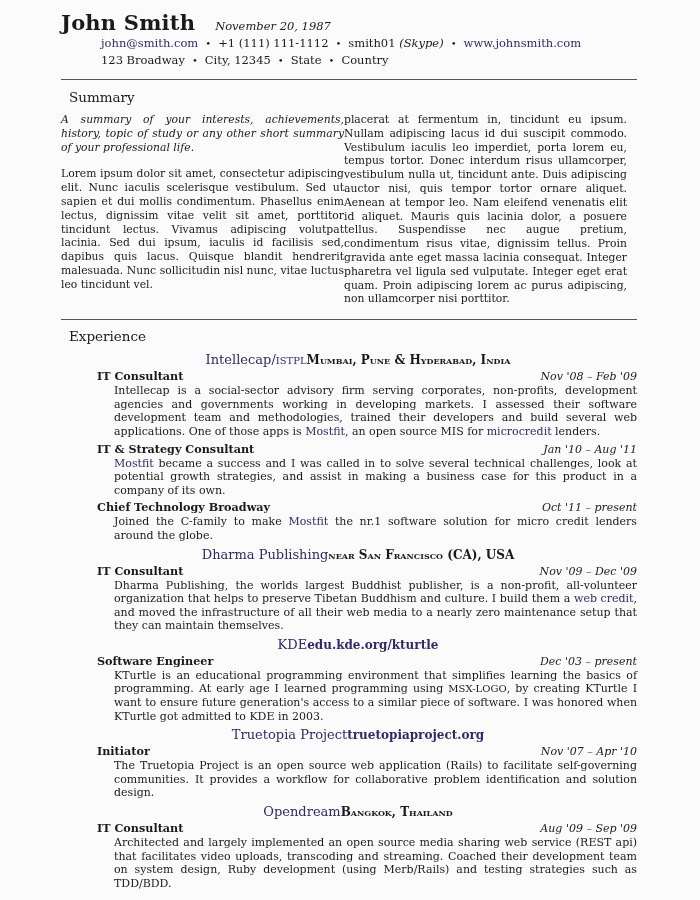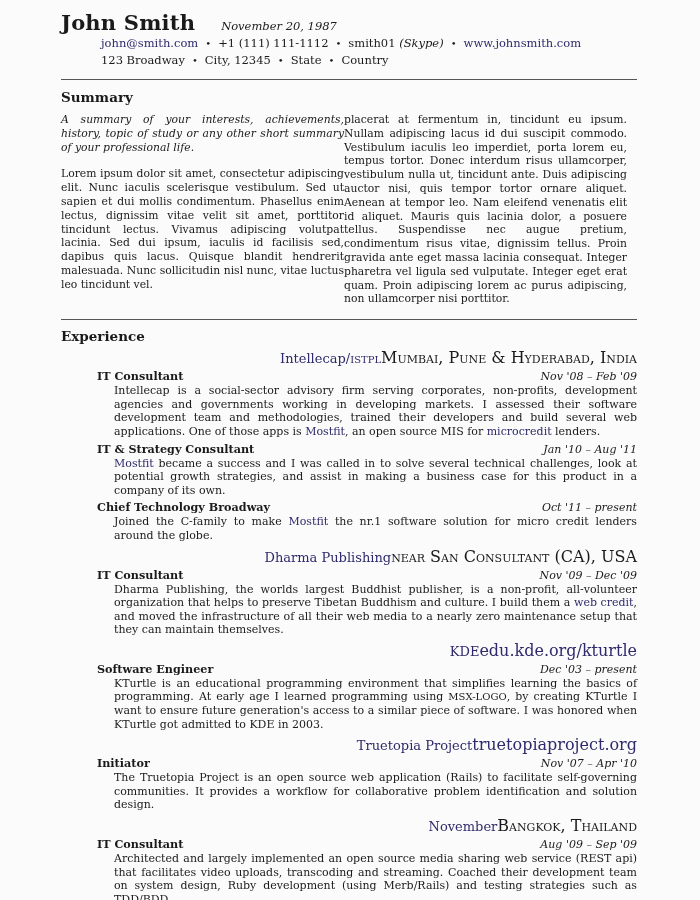--- a/index.html
+++ b/index.html
@@ -4,37 +4,37 @@
 <style>
   html, body { margin: 0; padding: 0; }
   body {
     width: 700px; height: 900px; background: #fbfbfb; color: #1a1a1a;
     font-family: "DejaVu Serif", "Liberation Serif", serif;
     position: relative; overflow: hidden;
   }
   .page { position: absolute; left: 61px; top: 0; width: 576px; }
   .link { color: #2e2a6b; }
   .header { padding-top: 10px; }
-  .name-row { display: flex; align-items: baseline; gap: 26px; }
+  .name-row { display: flex; align-items: baseline; gap: 20px; }
   .name { font-size: 21px; font-weight: bold; letter-spacing: 0.2px; }
   .dob { font-size: 11.5px; font-style: italic; }
   .contact-line { font-size: 11.5px; line-height: 16px; white-space: nowrap; margin-left: 40px; }
   .sep { margin: 0 7px; font-size: 10px; }
   .rule { border: 0; border-top: 1px solid #555; margin: 0; }
   .rule-1 { margin-top: 10px; }
-  h2 { font-size: 13.5px; font-weight: bold; margin: 0; padding: 0; }
+  h2 { font-size: 13.5px; font-weight: normal; margin: 8px; padding: 0; }
   .summary { margin-top: 8px; display: grid; grid-template-columns: 283px 283px; }
   .summary .para, .summary .intro { font-size: 10.8px; line-height: 13.8px; text-align: justify; margin: 0; }
   .summary .intro { font-style: italic; margin-bottom: 13px; }
   .summary .indent { text-indent: 14px; }
   .rule-2 { margin-top: 13px; }
   .experience { margin-top: 8px; }
-  .org-row { display: flex; justify-content: flex-end; align-items: baseline; margin-left: 18px; margin-top: 4px; }
+  .org-row { display: flex; justify-content: center; align-items: baseline; margin-left: 18px; margin-top: 4px; }
   .org-name { font-size: 13px; }
-  .org-loc { font-size: 16px; font-variant: small-caps; }
+  .org-loc { font-size: 12px; font-variant: small-caps; font-weight: bold; }
   .role-row { display: flex; justify-content: space-between; align-items: baseline; margin-left: 36px; margin-top: 2px; gap: 12px; }
   .role { font-size: 11.2px; font-weight: bold; }
   .dates { font-size: 11px; font-style: italic; text-align: center; }
   .desc { margin-left: 53px; font-size: 11px; line-height: 13.6px; text-align: justify; margin-top: 1px; margin-bottom: 3px; }
   .sc { font-variant: small-caps; font-size: 10px; }
 </style>
 </head>
 <body>
 
 <div class="page">
@@ -89,21 +89,21 @@
       <div class="role-row">
         <span class="role">Chief Technology Broadway</span>
         <span class="dates">Oct '11 – present</span>
       </div>
       <div class="desc"><span>Joined the C-family to make </span><span class="link">Mostfit</span><span> the nr.1 software solution for micro credit lenders around the globe.</span></div>
     </div>
 
     <div>
       <div class="org-row">
         <span class="org-name link">Dharma Publishing</span>
-        <span class="org-loc">near San Consultant (CA), USA</span>
+        <span class="org-loc">near San Francisco (CA), USA</span>
       </div>
       <div class="role-row">
         <span class="role">IT Consultant</span>
         <span class="dates">Nov '09 – Dec '09</span>
       </div>
       <div class="desc"><span>Dharma Publishing, the worlds largest Buddhist publisher, is a non-profit, all-volunteer organization that helps to preserve Tibetan Buddhism and culture.  I build them a </span><span class="link">web credit</span><span>, and moved the infrastructure of all their web media to a nearly zero maintenance setup that they can maintain themselves.</span></div>
     </div>
 
     <div>
       <div class="org-row">
@@ -124,21 +124,21 @@
       </div>
       <div class="role-row">
         <span class="role">Initiator</span>
         <span class="dates">Nov '07 – Apr '10</span>
       </div>
       <div class="desc">The Truetopia Project is an open source web application (Rails) to facilitate self-governing communities. It provides a workflow for collaborative problem identification and solution design.</div>
     </div>
 
     <div>
       <div class="org-row">
-        <span class="org-name link">November</span>
+        <span class="org-name link">Opendream</span>
         <span class="org-loc">Bangkok, Thailand</span>
       </div>
       <div class="role-row">
         <span class="role">IT Consultant</span>
         <span class="dates">Aug '09 – Sep '09</span>
       </div>
       <div class="desc">Architected and largely implemented an open source media sharing web service (REST api) that facilitates video uploads, transcoding and streaming.  Coached their development team on system design, Ruby development (using Merb/Rails) and testing strategies such as TDD/BDD.</div>
     </div>
 
   </div>

